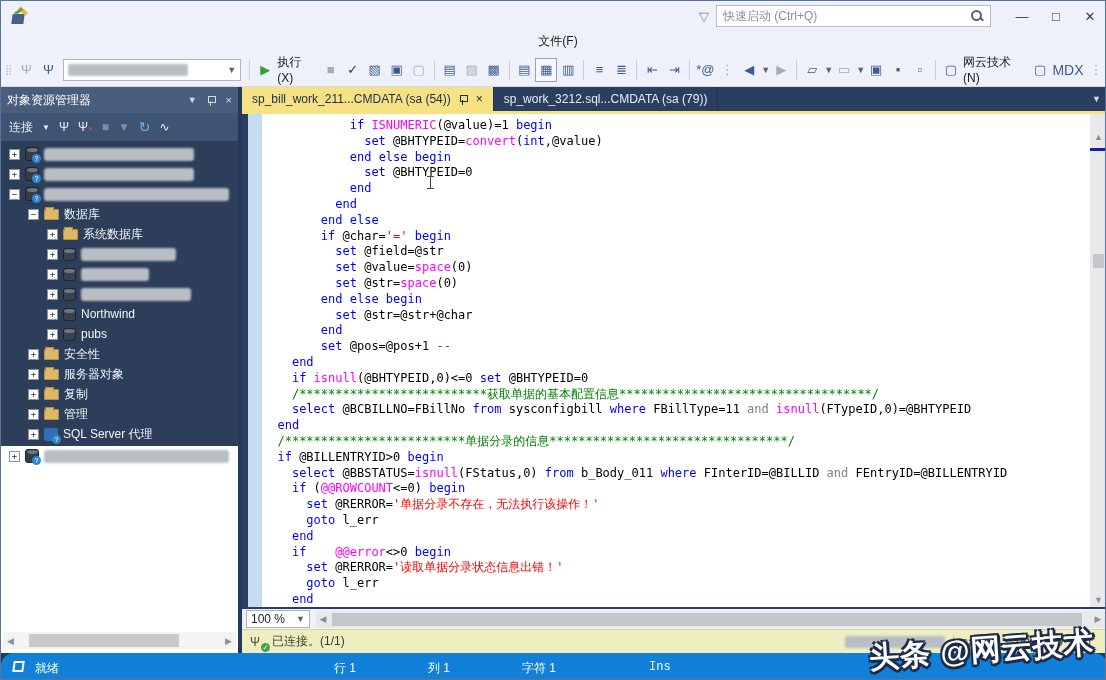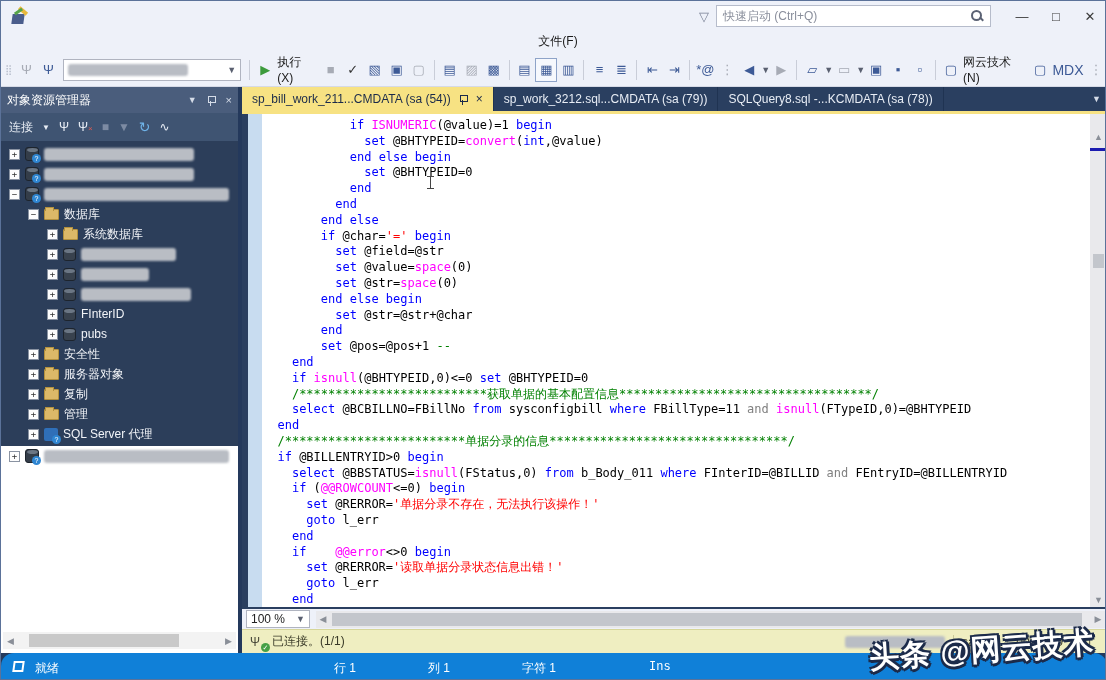--- a/index.html
+++ b/index.html
@@ -301,21 +301,21 @@
           <span class="redact" style="width: 68px;"></span>
         </div>
         <div class="trow" style="padding-left: 46px;">
           <span class="expander">+</span>
           <span class="tico ico-db"></span>
           <span class="redact" style="width: 110px;"></span>
         </div>
         <div class="trow" style="padding-left: 46px;">
           <span class="expander">+</span>
           <span class="tico ico-db"></span>
-          <span>FInterID</span>
+          <span>Northwind</span>
         </div>
         <div class="trow" style="padding-left: 46px;">
           <span class="expander">+</span>
           <span class="tico ico-db"></span>
           <span>pubs</span>
         </div>
         <div class="trow" style="padding-left: 27px;">
           <span class="expander">+</span>
           <span class="tico ico-folder"></span>
           <span>安全性</span>
@@ -358,23 +358,20 @@
 
 <div class="editor">
   <div class="tabstrip" id="tabstrip">
       <div class="tab active">
         <span>sp_bill_work_211...CMDATA (sa (54))</span>
         <span class="pin-icon"></span>
         <span class="closex">×</span>
       </div>
       <div class="tab">
         <span>sp_work_3212.sql...CMDATA (sa (79))</span>
-      </div>
-      <div class="tab">
-        <span>SQLQuery8.sql -...KCMDATA (sa (78))</span>
       </div>
       <span class="tab-dd">▼</span>
     </div>
   <div class="goldline"></div>
 
   <div class="code-area">
     <div class="ind-margin"></div>
     <div class="code" id="code"><div><span class="t-p">            </span><span class="t-k">if</span><span class="t-p"> </span><span class="t-f">ISNUMERIC</span><span class="t-p">(@value)=1 </span><span class="t-k">begin</span></div><div><span class="t-p">              </span><span class="t-k">set</span><span class="t-p"> @BHTYPEID=</span><span class="t-f">convert</span><span class="t-p">(</span><span class="t-k">int</span><span class="t-p">,@value)</span></div><div><span class="t-p">            </span><span class="t-k">end</span><span class="t-p"> </span><span class="t-k">else</span><span class="t-p"> </span><span class="t-k">begin</span></div><div><span class="t-p">              </span><span class="t-k">set</span><span class="t-p"> @BHTYPEID=0</span></div><div><span class="t-p">            </span><span class="t-k">end</span></div><div><span class="t-p">          </span><span class="t-k">end</span></div><div><span class="t-p">        </span><span class="t-k">end</span><span class="t-p"> </span><span class="t-k">else</span></div><div><span class="t-p">        </span><span class="t-k">if</span><span class="t-p"> @char=</span><span class="t-s">'='</span><span class="t-p"> </span><span class="t-k">begin</span></div><div><span class="t-p">          </span><span class="t-k">set</span><span class="t-p"> @field=@str</span></div><div><span class="t-p">          </span><span class="t-k">set</span><span class="t-p"> @value=</span><span class="t-f">space</span><span class="t-p">(0)</span></div><div><span class="t-p">          </span><span class="t-k">set</span><span class="t-p"> @str=</span><span class="t-f">space</span><span class="t-p">(0)</span></div><div><span class="t-p">        </span><span class="t-k">end</span><span class="t-p"> </span><span class="t-k">else</span><span class="t-p"> </span><span class="t-k">begin</span></div><div><span class="t-p">          </span><span class="t-k">set</span><span class="t-p"> @str=@str+@char</span></div><div><span class="t-p">        </span><span class="t-k">end</span></div><div><span class="t-p">        </span><span class="t-k">set</span><span class="t-p"> @pos=@pos+1 </span><span class="t-c">--</span></div><div><span class="t-p">    </span><span class="t-k">end</span></div><div><span class="t-p">    </span><span class="t-k">if</span><span class="t-p"> </span><span class="t-f">isnull</span><span class="t-p">(@BHTYPEID,0)&lt;=0 </span><span class="t-k">set</span><span class="t-p"> @BHTYPEID=0</span></div><div><span class="t-p">    </span><span class="t-c">/**************************获取单据的基本配置信息***********************************/</span></div><div><span class="t-p">    </span><span class="t-k">select</span><span class="t-p"> @BCBILLNO=FBillNo </span><span class="t-k">from</span><span class="t-p"> sysconfigbill </span><span class="t-k">where</span><span class="t-p"> FBillType=11 </span><span class="t-o">and</span><span class="t-p"> </span><span class="t-f">isnull</span><span class="t-p">(FTypeID,0)=@BHTYPEID</span></div><div><span class="t-p">  </span><span class="t-k">end</span></div><div><span class="t-p">  </span><span class="t-c">/*************************单据分录的信息*********************************/</span></div><div><span class="t-p">  </span><span class="t-k">if</span><span class="t-p"> @BILLENTRYID&gt;0 </span><span class="t-k">begin</span></div><div><span class="t-p">    </span><span class="t-k">select</span><span class="t-p"> @BBSTATUS=</span><span class="t-f">isnull</span><span class="t-p">(FStatus,0) </span><span class="t-k">from</span><span class="t-p"> b_Body_011 </span><span class="t-k">where</span><span class="t-p"> FInterID=@BILLID </span><span class="t-o">and</span><span class="t-p"> FEntryID=@BILLENTRYID</span></div><div><span class="t-p">    </span><span class="t-k">if</span><span class="t-p"> (</span><span class="t-f">@@ROWCOUNT</span><span class="t-p">&lt;=0) </span><span class="t-k">begin</span></div><div><span class="t-p">      </span><span class="t-k">set</span><span class="t-p"> @RERROR=</span><span class="t-s">'单据分录不存在，无法执行该操作！'</span></div><div><span class="t-p">      </span><span class="t-k">goto</span><span class="t-p"> l_err</span></div><div><span class="t-p">    </span><span class="t-k">end</span></div><div><span class="t-p">    </span><span class="t-k">if</span><span class="t-p">    </span><span class="t-f">@@error</span><span class="t-p">&lt;&gt;0 </span><span class="t-k">begin</span></div><div><span class="t-p">      </span><span class="t-k">set</span><span class="t-p"> @RERROR=</span><span class="t-s">'读取单据分录状态信息出错！'</span></div><div><span class="t-p">      </span><span class="t-k">goto</span><span class="t-p"> l_err</span></div><div><span class="t-p">    </span><span class="t-k">end</span></div></div>
     <div class="ibeam"></div>
   </div>

